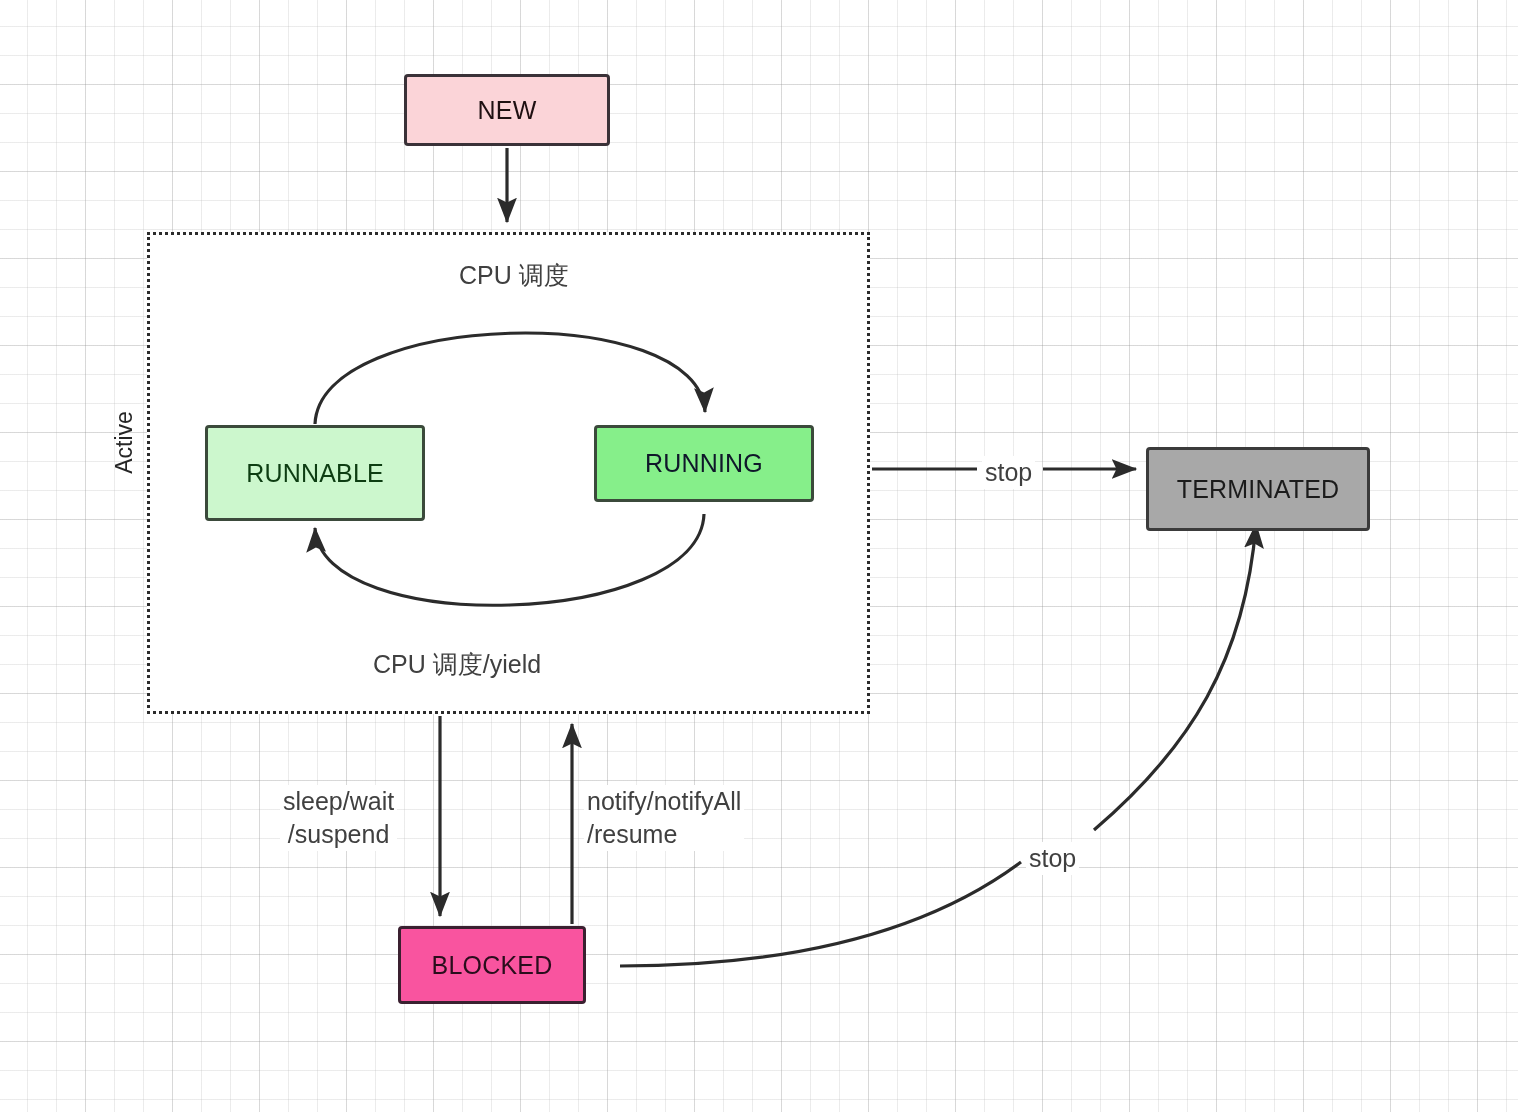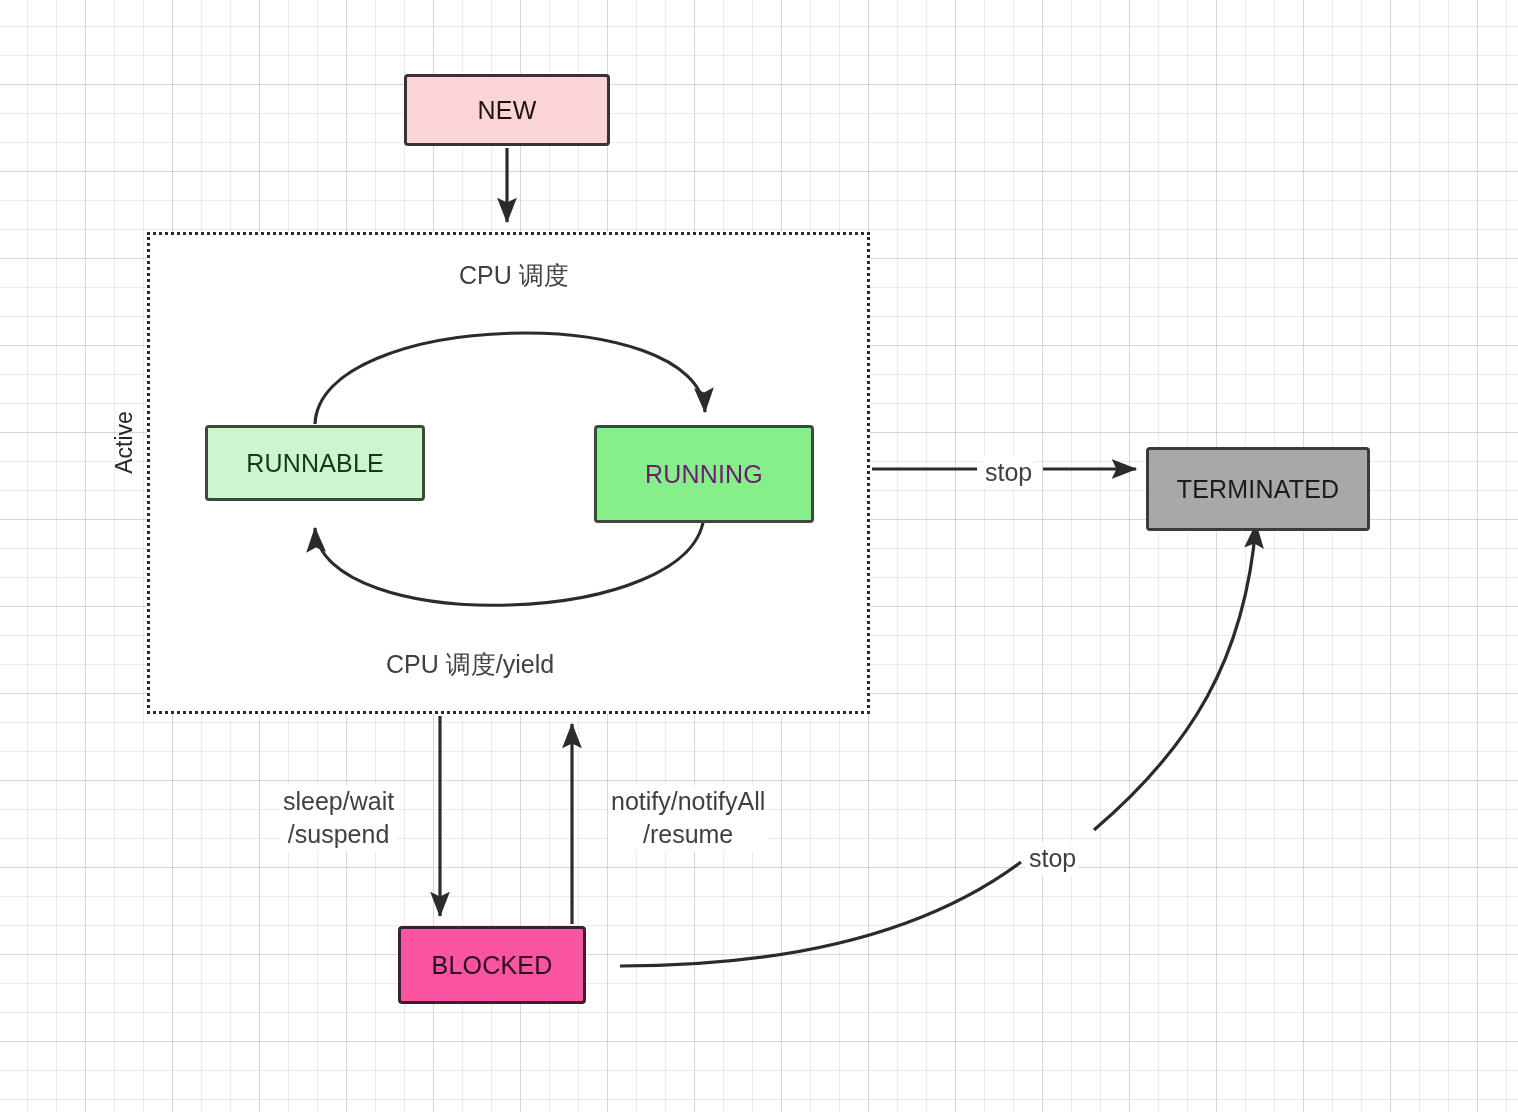--- a/index.html
+++ b/index.html
@@ -46,30 +46,30 @@
     letter-spacing: 0.2px;
     white-space: nowrap;
   }
   #node-new {
     left: 404px; top: 74px; width: 206px; height: 72px;
     background-color: #fbd4d8;
     border-color: #3a3238;
     color: #1f1012;
   }
   #node-runnable {
-    left: 205px; top: 425px; width: 220px; height: 76px;
+    left: 205px; top: 425px; width: 220px; height: 96px;
     background-color: #ccf7cd;
     border-color: #3b4a3b;
     color: #0d3d12;
   }
   #node-running {
-    left: 594px; top: 425px; width: 220px; height: 98px;
+    left: 594px; top: 425px; width: 220px; height: 77px;
     background-color: #86ef8a;
     border-color: #3b4a3b;
-    color: #701a75;
+    color: #0f172a;
   }
   #node-terminated {
     left: 1146px; top: 447px; width: 224px; height: 84px;
     background-color: #a8a8a8;
     border-color: #3b3b3b;
     color: #1b1b1b;
   }
   #node-blocked {
     left: 398px; top: 926px; width: 188px; height: 78px;
     background-color: #f9549f;
@@ -86,25 +86,25 @@
   .edge-label {
     position: absolute;
     font-size: 25px;
     color: #404040;
     background-color: #ffffff;
     white-space: nowrap;
     line-height: 1.32;
     padding: 0 3px;
   }
   #label-cpu-top { left: 456px; top: 259px; }
-  #label-cpu-bottom { left: 383px; top: 648px; }
+  #label-cpu-bottom { left: 370px; top: 648px; }
   #label-stop-top { left: 982px; top: 456px; }
   #label-stop-bottom { left: 1026px; top: 842px; }
   #label-sleep-wait { left: 280px; top: 785px; text-align: center; }
-  #label-notify { left: 608px; top: 785px; text-align: center; }
+  #label-notify { left: 584px; top: 785px; }
   #label-active {
     position: absolute;
     left: 84px; top: 429px;
     font-size: 23px;
     color: #262626;
     transform: rotate(-90deg);
     transform-origin: center center;
     width: 80px;
     text-align: center;
     white-space: nowrap;

